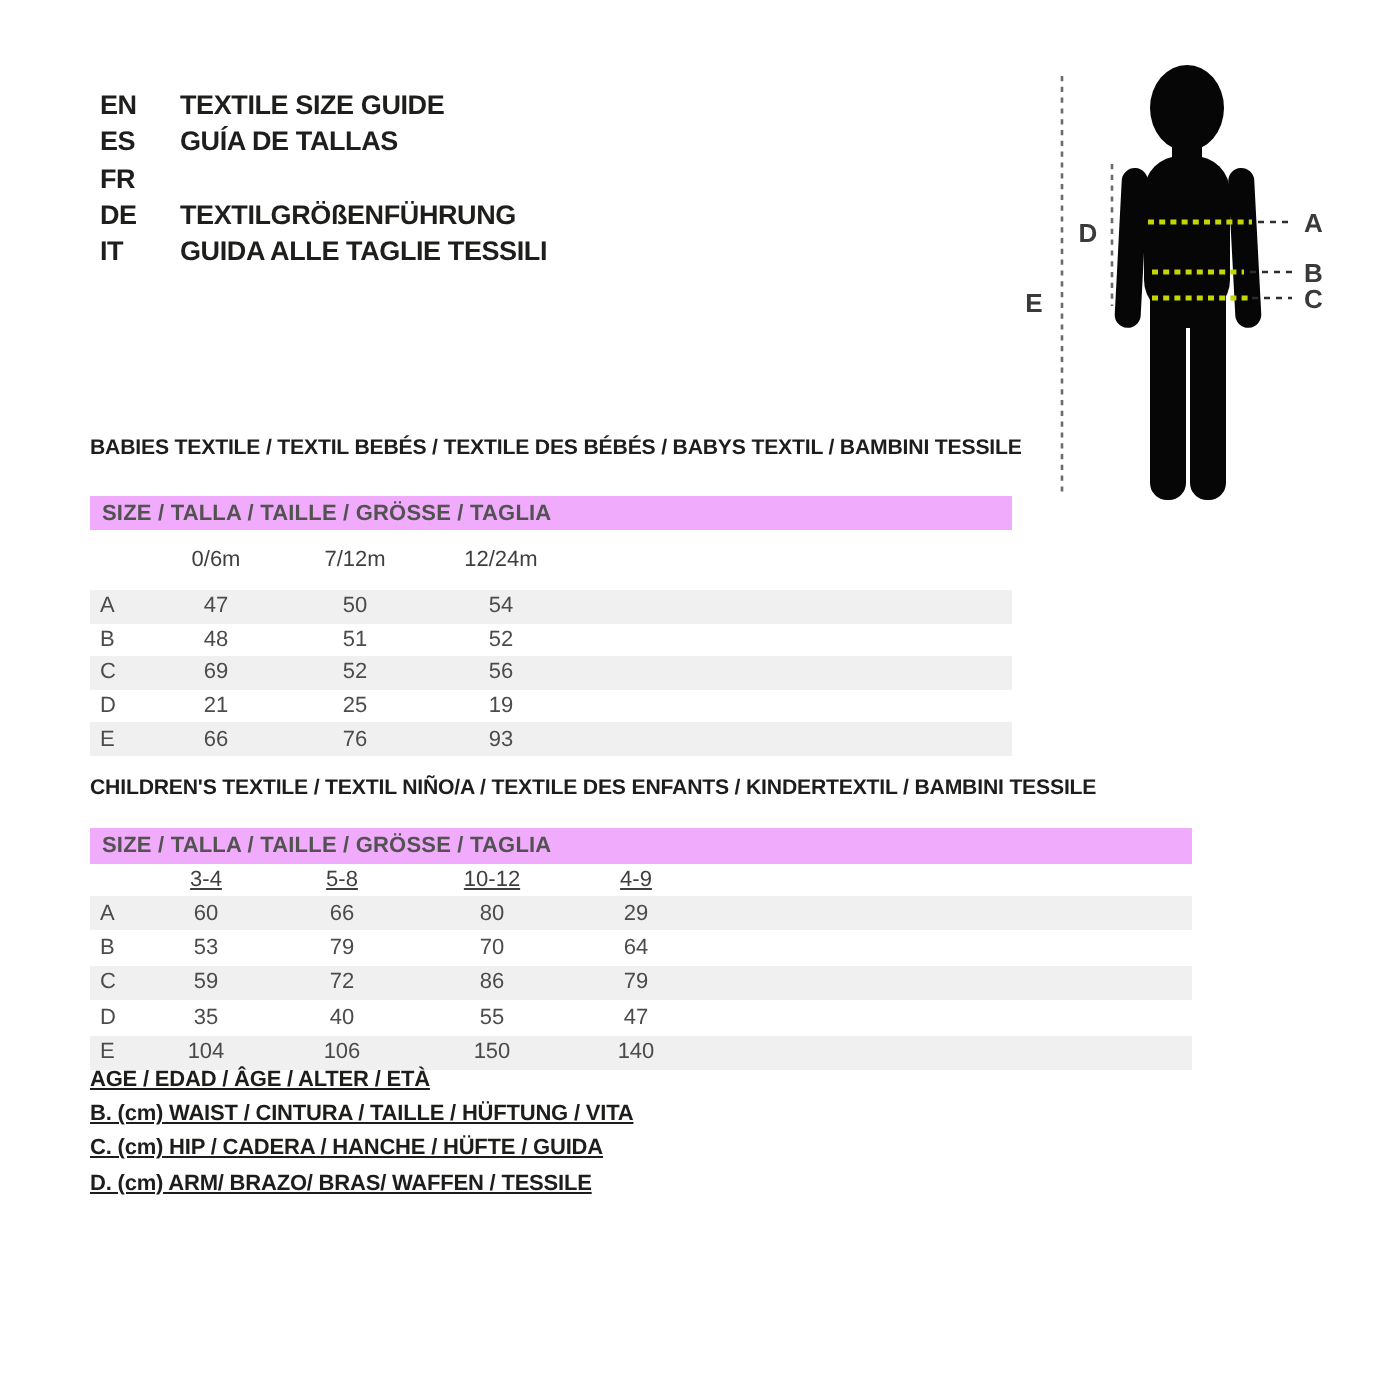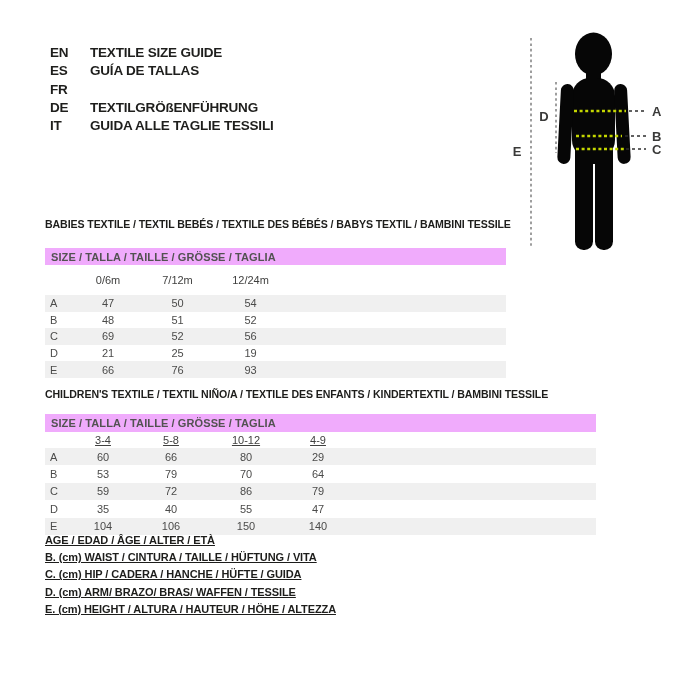--- a/index.html
+++ b/index.html
@@ -208,14 +208,13 @@
     <span class="cell">140</span>
     <span></span>
   </div>
 </div>
 
 <div class="abs legend">
   <div>AGE / EDAD / ÂGE / ALTER / ETÀ</div>
   <div>B. (cm) WAIST / CINTURA / TAILLE / HÜFTUNG / VITA</div>
   <div>C. (cm) HIP / CADERA / HANCHE / HÜFTE / GUIDA</div>
   <div>D. (cm) ARM/ BRAZO/ BRAS/ WAFFEN / TESSILE</div>
-  <div>E. (cm) HEIGHT / ALTURA / HAUTEUR / HÖHE / ALTEZZA</div>
 </div>
 
 </body></html>

